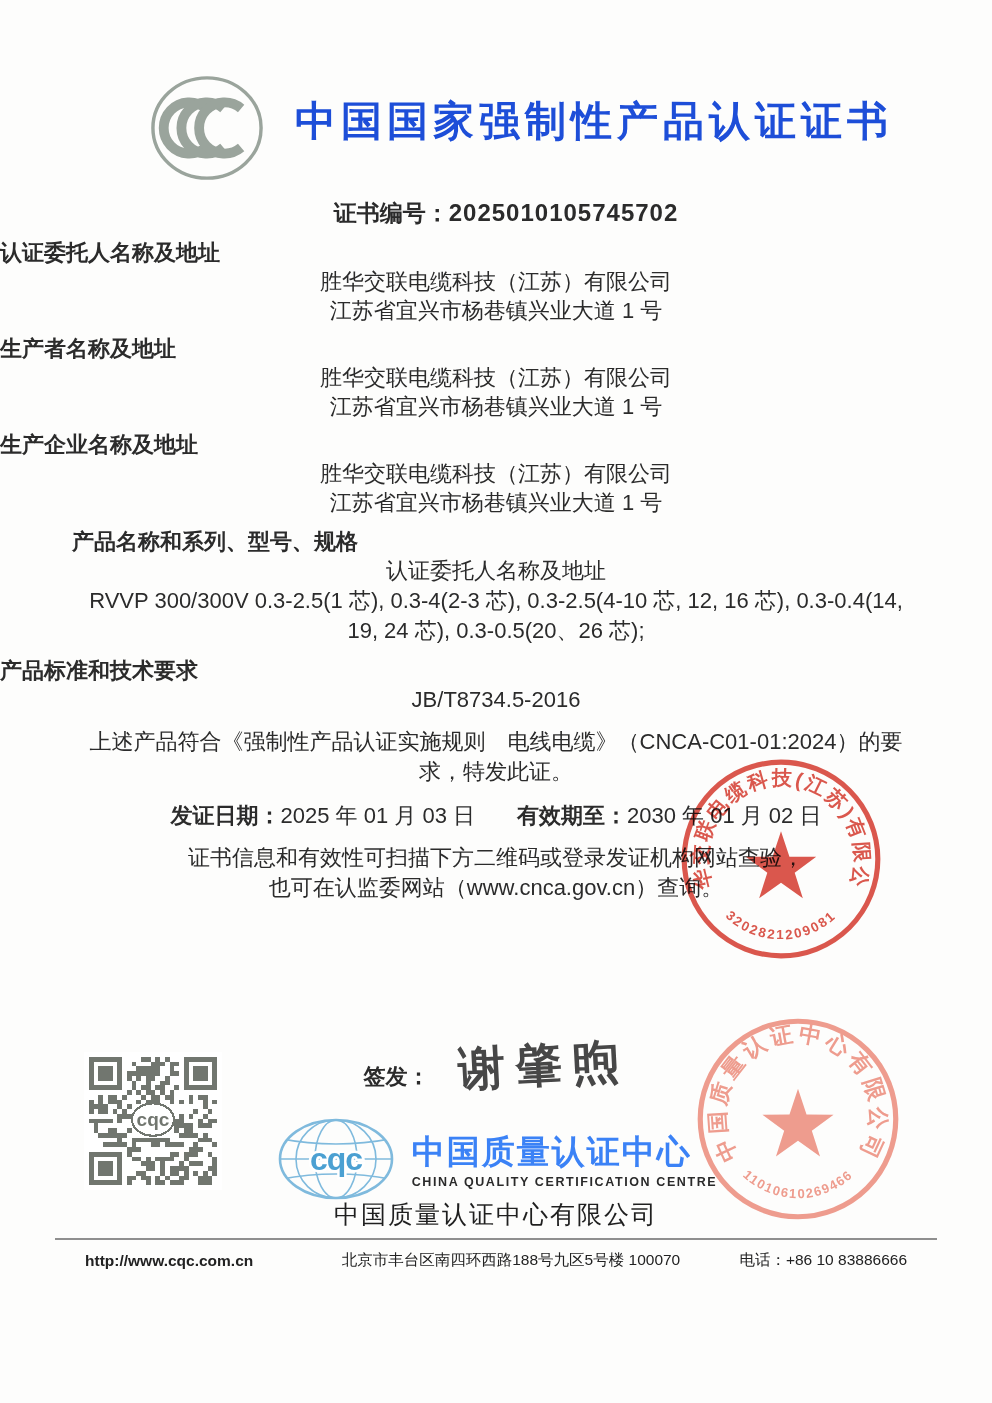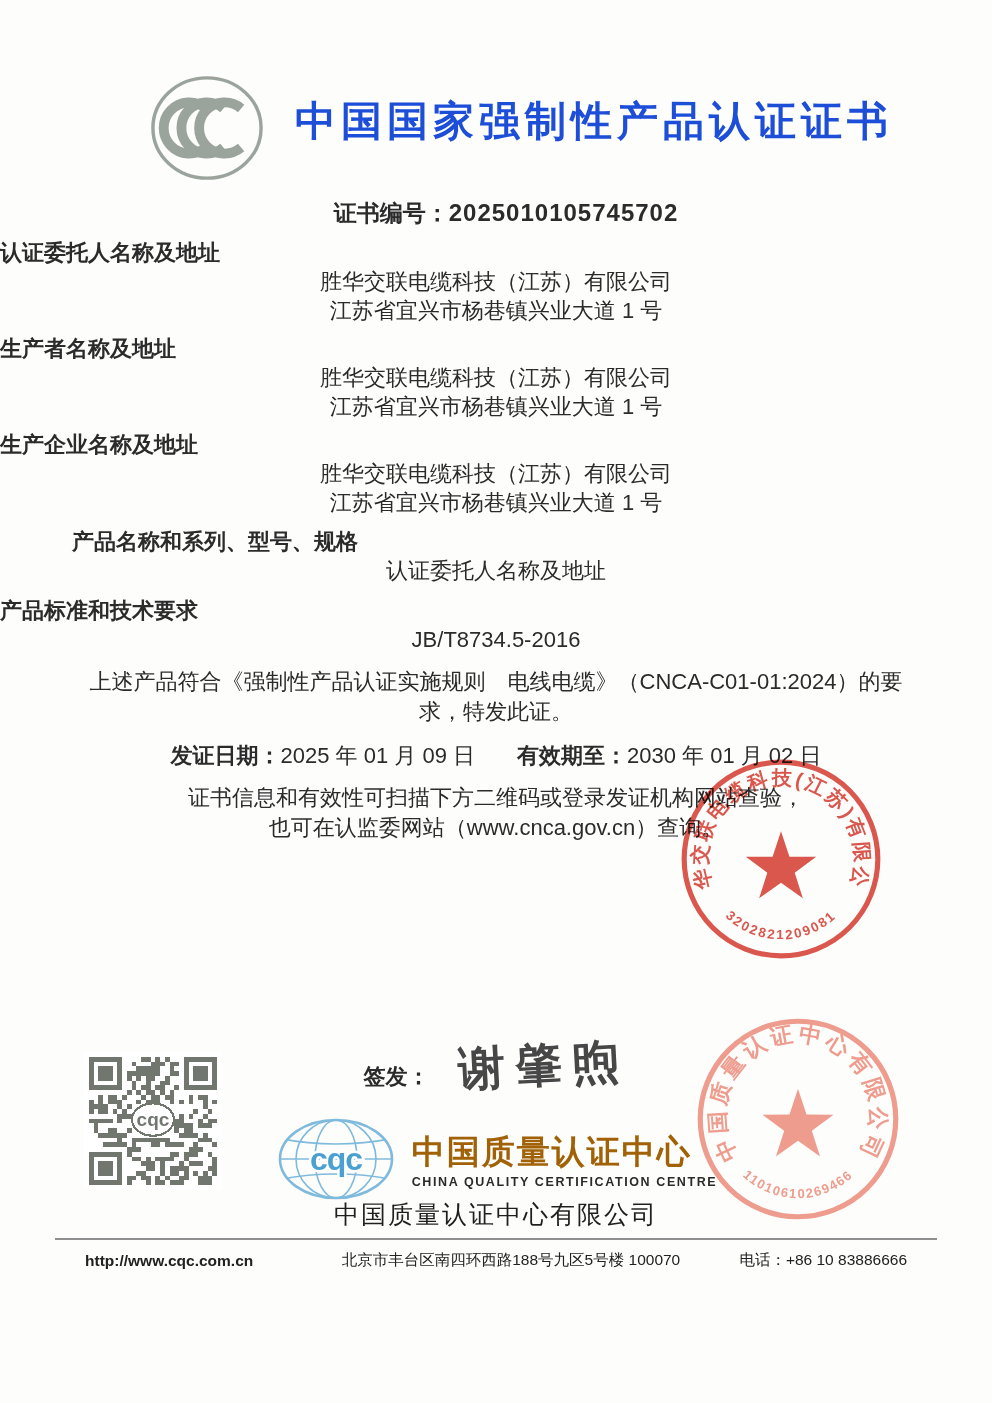--- a/index.html
+++ b/index.html
@@ -33,21 +33,21 @@
   .accreditation { top:1003px; left:0; width:100%; text-align:center; font-size:22px; }
   .sign-row { top:1034px; left:0; width:100%; display:flex; justify-content:center; align-items:center; gap:28px; }
   .sign-label { font-size:22px; font-weight:bold; padding-top:22px; }
   .signature {
     font-size:47px; color:#474747; font-weight:bold; letter-spacing:10px;
     transform:rotate(-3deg); font-family:"DejaVu Serif","Liberation Serif",serif;
   }
   .cqc-row { top:1116px; left:0; width:100%; display:flex; justify-content:center; align-items:center; gap:15px; }
   .cqc-globe { width:122px; height:86px; flex:0 0 auto; }
   .cqc-names { text-align:left; }
-  .cqc-cn { font-size:33px; font-weight:bold; color:#a16207; letter-spacing:2px; }
+  .cqc-cn { font-size:33px; font-weight:bold; color:#3b82f6; letter-spacing:2px; }
   .cqc-en { font-size:12.5px; font-weight:bold; color:#2a2a2a; letter-spacing:1.6px; margin-top:0; }
   .cqc-company { top:1198px; left:0; width:100%; text-align:center; font-size:25px; letter-spacing:2px; color:#1f1f1f; }
   .rule { top:1238px; left:55px; width:882px; border-top:2px solid #8f8f8f; }
   .footer { top:1250px; left:0; width:100%; display:flex; padding:0 85px; align-items:center; font-size:15.5px; color:#222; }
   .footer .site { width:230px;font-weight:bold; }
   .footer .addr { flex:1; text-align:center; }
   .footer .phone { width:200px; text-align:right; }
   
   .stamp { position:absolute; mix-blend-mode:multiply; }
   .stamp1 { left:678px; top:755px; width:206px; height:208px; opacity:.9; }
@@ -89,32 +89,33 @@
 
   <div>
     <div class="sec-h">生产企业名称及地址</div>
     <div class="sec-line">胜华交联电缆科技（江苏）有限公司</div>
     <div class="sec-line">江苏省宜兴市杨巷镇兴业大道 1 号</div>
   </div>
 
   <div class="spec">
     <div class="sec-h">产品名称和系列、型号、规格</div>
     <div class="sec-line">认证委托人名称及地址</div>
+    <div class="sec-line">RVVP 300/300V 0.3-2.5(1 芯), 0.3-4(2-3 芯), 0.3-2.5(4-10 芯, 12, 16 芯), 0.3-0.4(14, 19, 24 芯), 0.3-0.5(20、26 芯);</div>
   </div>
 
   <div>
     <div class="sec-h">产品标准和技术要求</div>
     <div class="sec-line">JB/T8734.5-2016</div>
 
   </div>
 
   <div class="compliance">上述产品符合《强制性产品认证实施规则　电线电缆》（CNCA-C01-01:2024）的要求，特发此证。</div>
 
   <div class="dates">
-    <span><b>发证日期：</b><span>2025 年 01 月 09 日</span></span>
+    <span><b>发证日期：</b><span>2025 年 01 月 03 日</span></span>
     <span><b>有效期至：</b><span>2030 年 01 月 02 日</span></span>
   </div>
 
   <div class="verify">
     <div>证书信息和有效性可扫描下方二维码或登录发证机构网站查验，</div>
     <div>也可在认监委网站（www.cnca.gov.cn）查询。</div>
   </div>
 
 
   <div class="abs sign-row">

